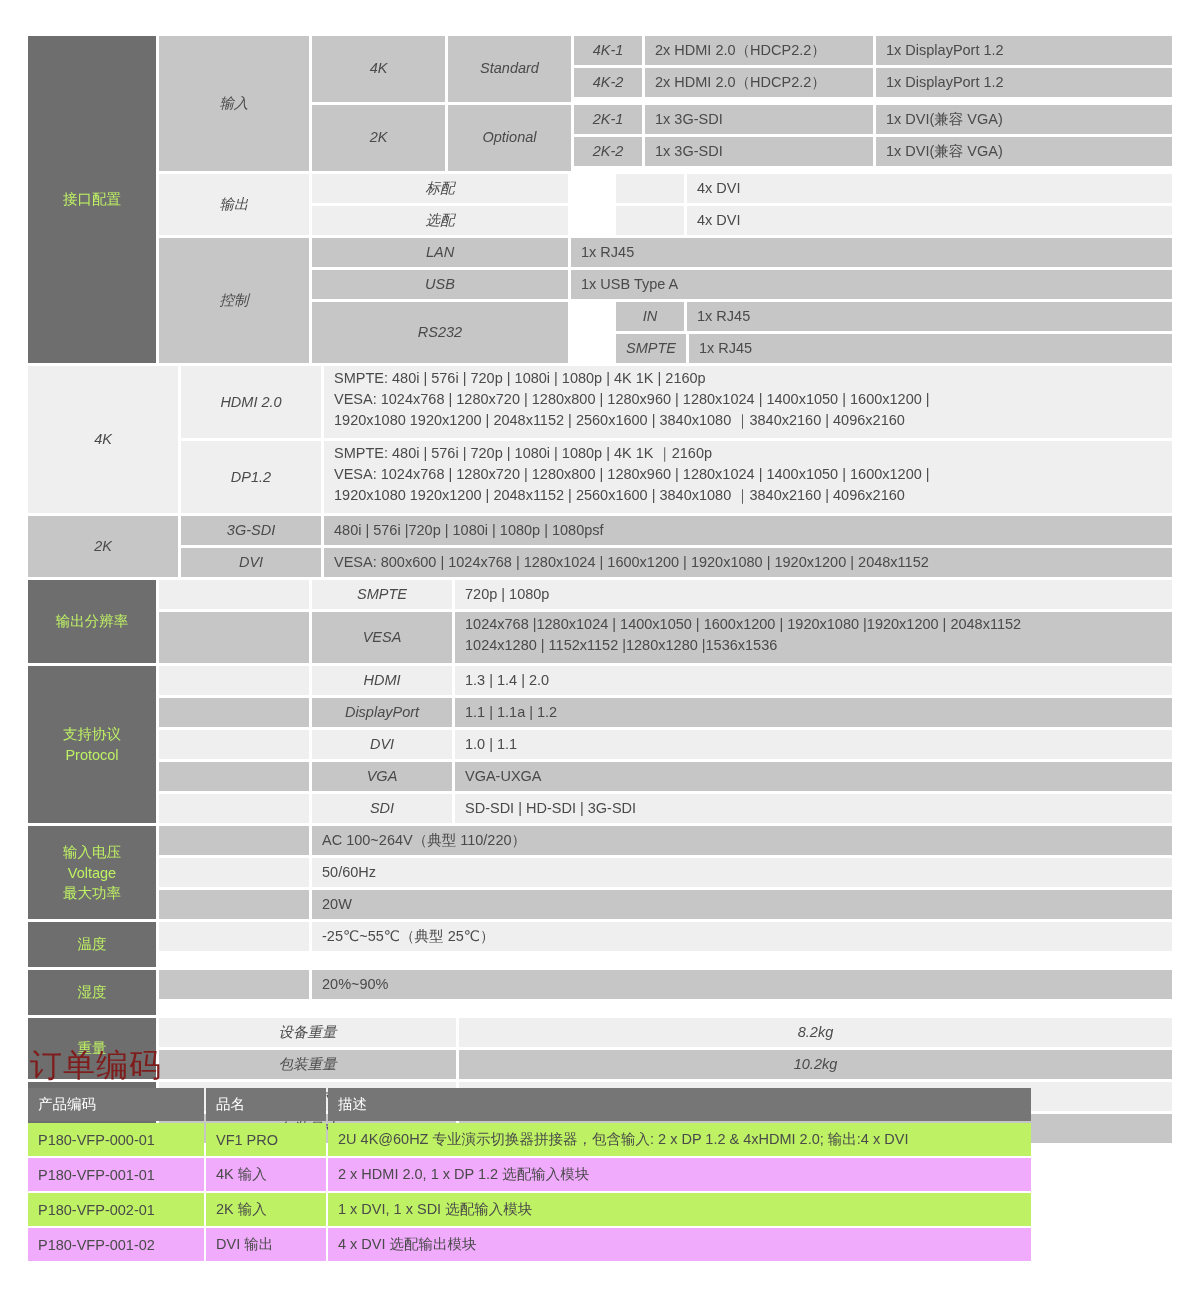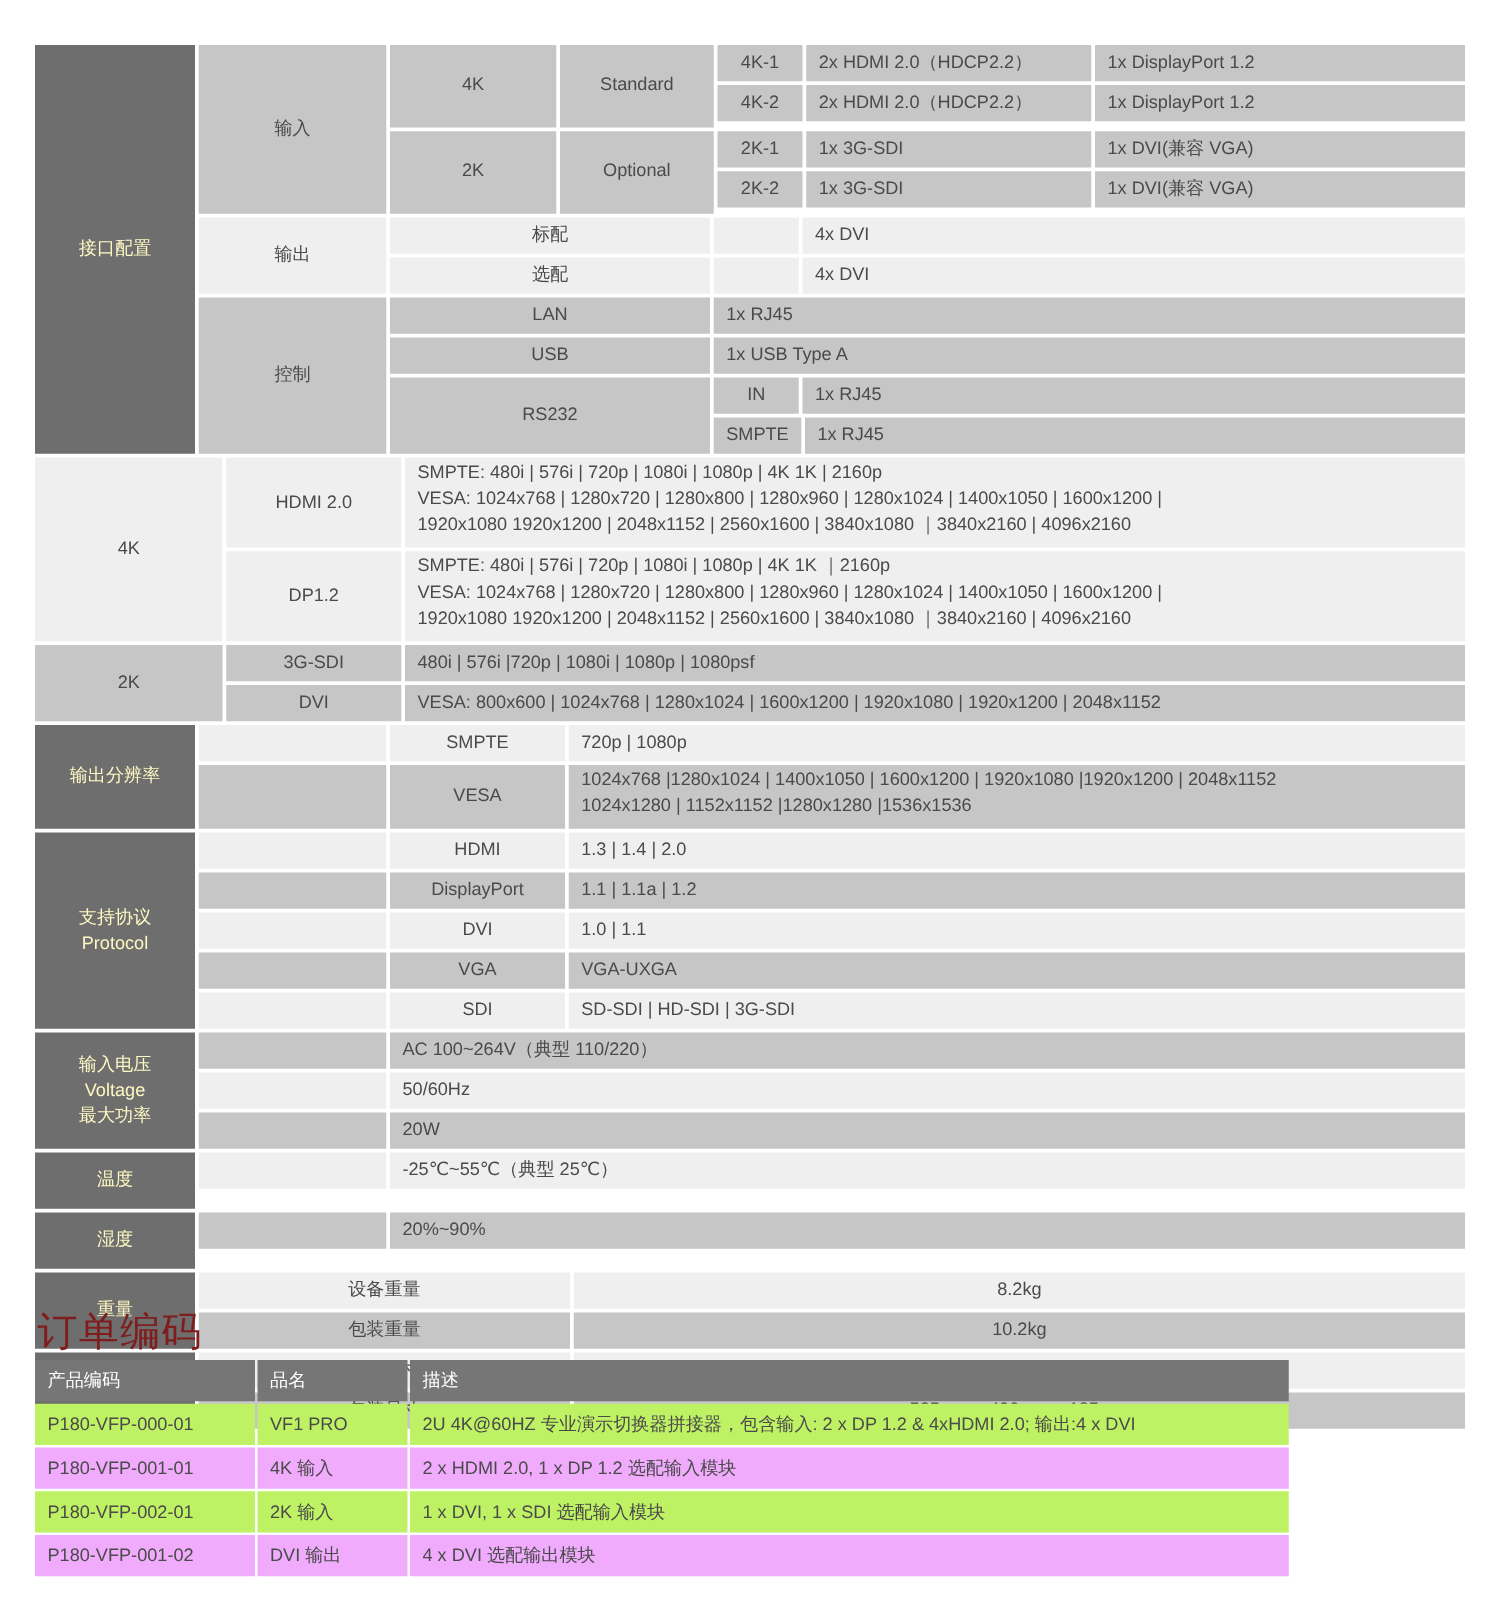--- a/index.html
+++ b/index.html
@@ -19,57 +19,57 @@
     left: 28px;
     top: 36px;
     width: 1144px;
     display: flex;
     flex-direction: column;
     gap: 3px;
   }
   .band { display: flex; gap: 3px; }
   .cat {
     background: #6e6e6e;
-    color: #fef9c3;
+    color: #bef264;
     font-size: 14.5px;
     display: flex;
     align-items: center;
     justify-content: center;
     text-align: center;
     line-height: 1.42;
     flex: 0 0 128px;
     padding: 12px;
   }
   .band-body { flex: 1 1 auto; display: flex; flex-direction: column; gap: 3px; }
   .rowset { display: flex; gap: 3px; }
   .colstack { display: flex; flex-direction: column; gap: 3px; }
   .cell {
     display: flex;
     align-items: center;
     font-size: 14.5px;
     line-height: 1.45;
     padding: 4px 10px;
     min-height: 27px;
   }
-  .cell.ctr { justify-content: center; text-align: center; }
+  .cell.ctr { justify-content: center; text-align: center; font-style: italic; }
   .cell.lft { justify-content: flex-start; }
   .lt { background: #efefef; }
   .dk { background: #c6c6c6; }
   .grow { flex: 1 1 auto; }
   .multiline { display: block; padding-top: 2px; padding-bottom: 7px; }
   .multiline span { display: block; }
 
   
   .w-sub   { flex: 0 0 150px; }   
   .w-c3    { flex: 0 0 133px; }   
   .w-c4    { flex: 0 0 123px; }   
   .w-port  { flex: 0 0 68px; }    
   .w-val1  { flex: 0 0 228px; }   
   .w-name  { flex: 0 0 140px; }   
-  .w-blank { flex: 0 0 68px; }
+  .w-blank { flex: 0 0 68px; margin-left: 45px; }
   .w-lbl2  { flex: 0 0 297px; }   
   .w-spacer{ flex: 0 0 150px; }
 
   
   .order-title {
     position: absolute;
     left: 30px;
     top: 1044px;
     font-size: 32px;
     color: #7f1d1d;

